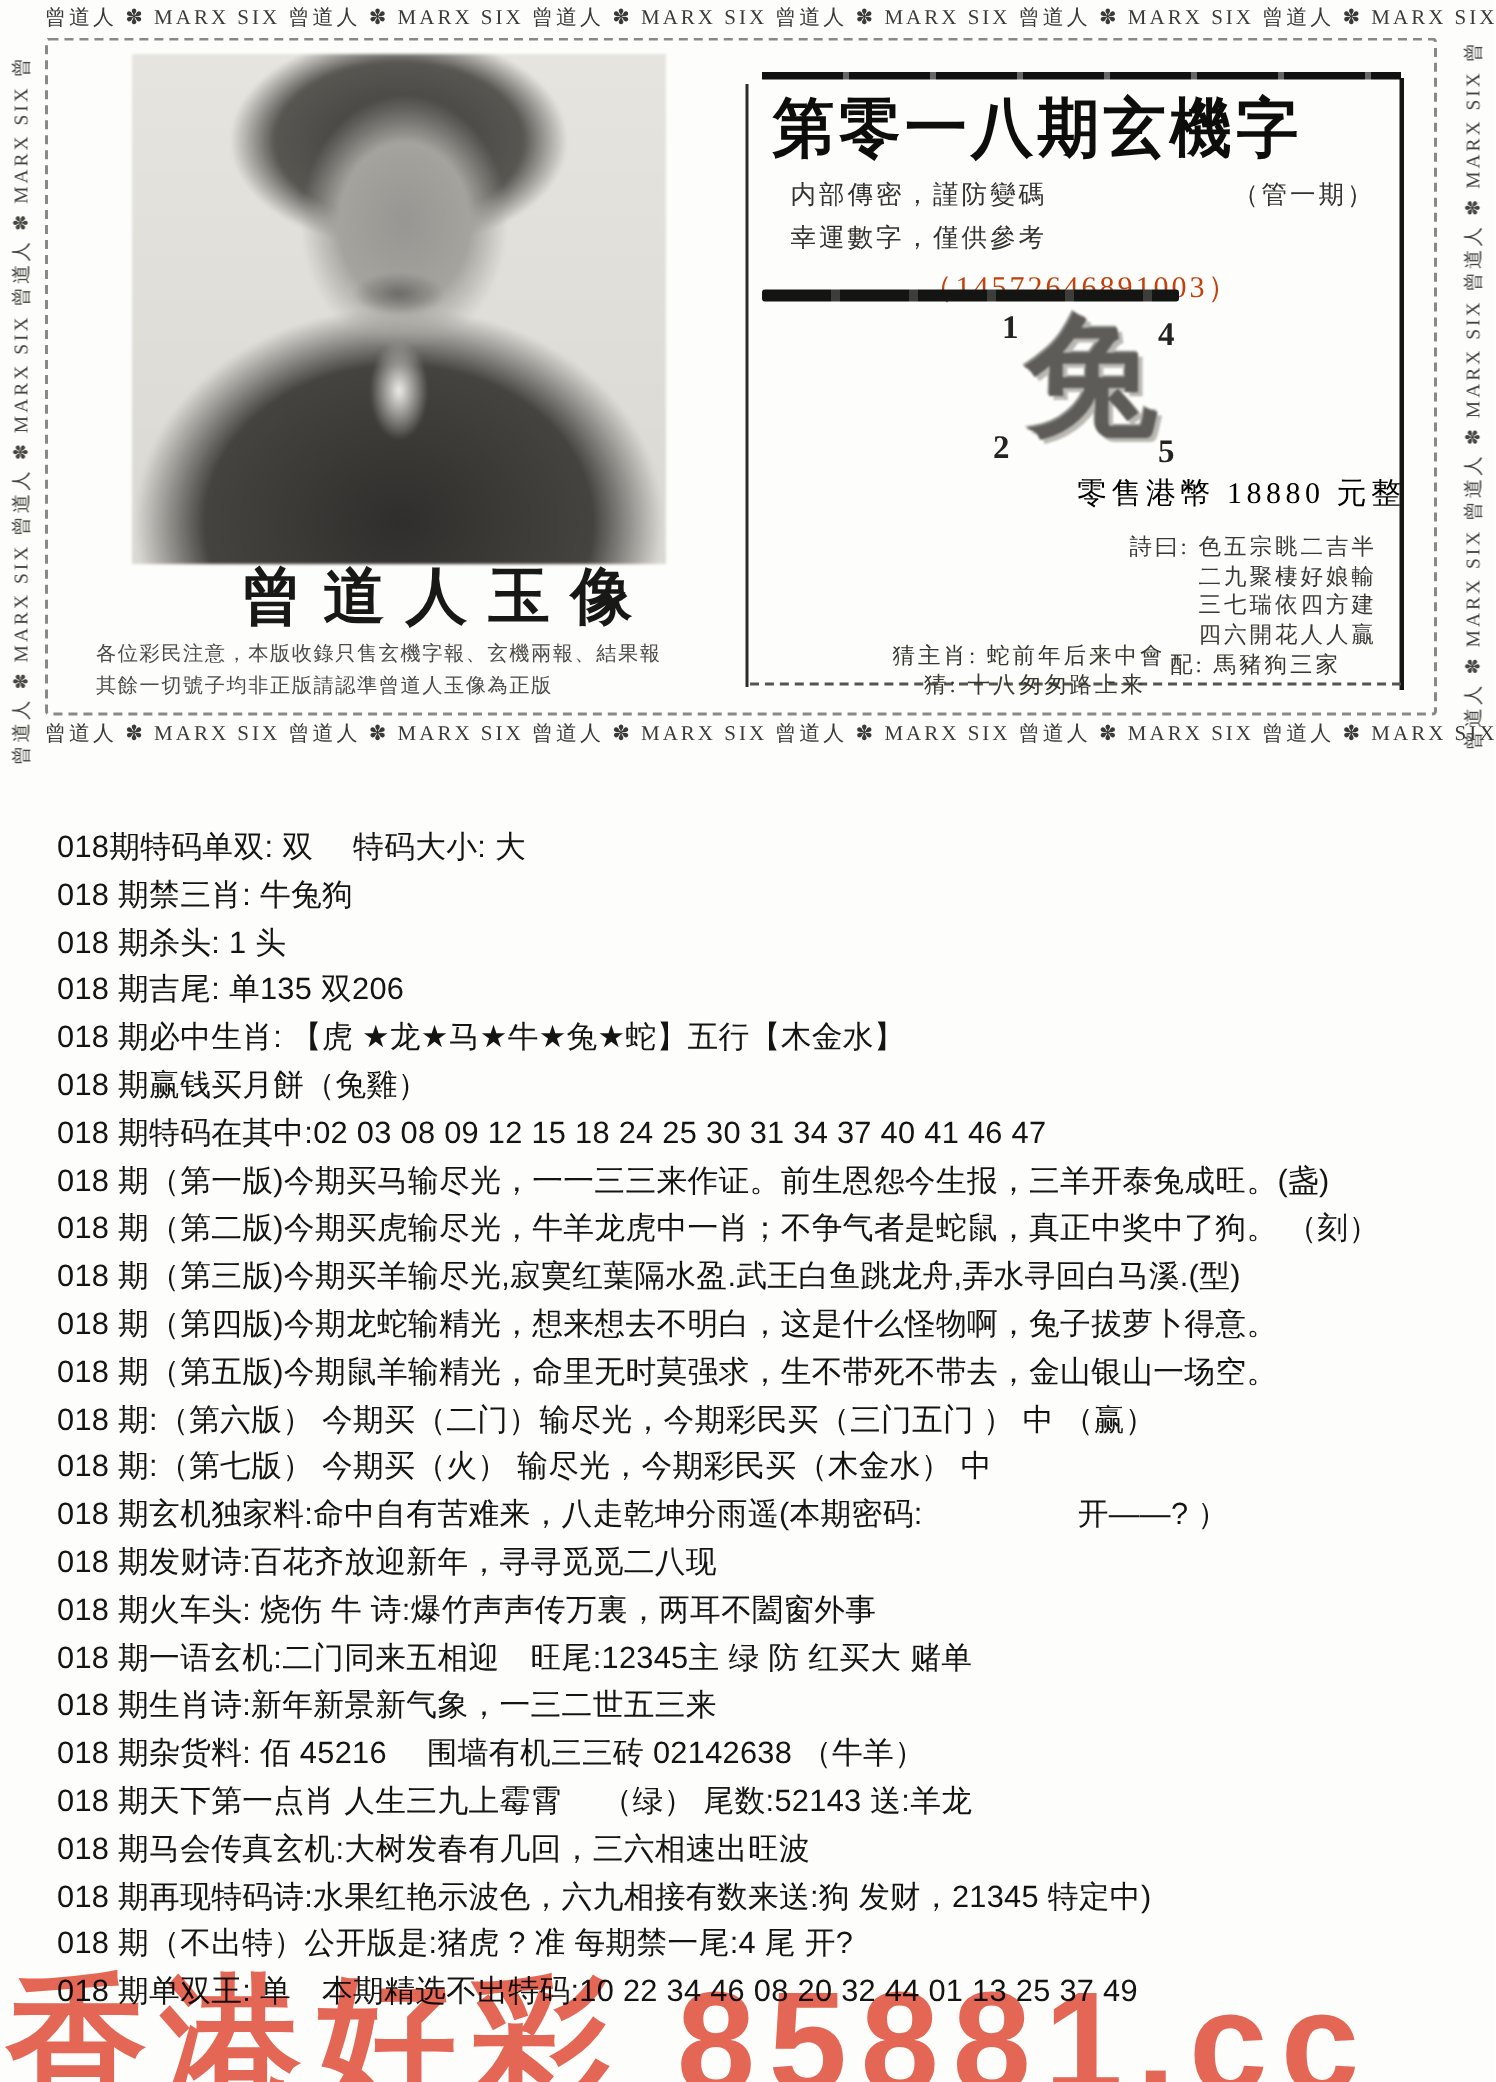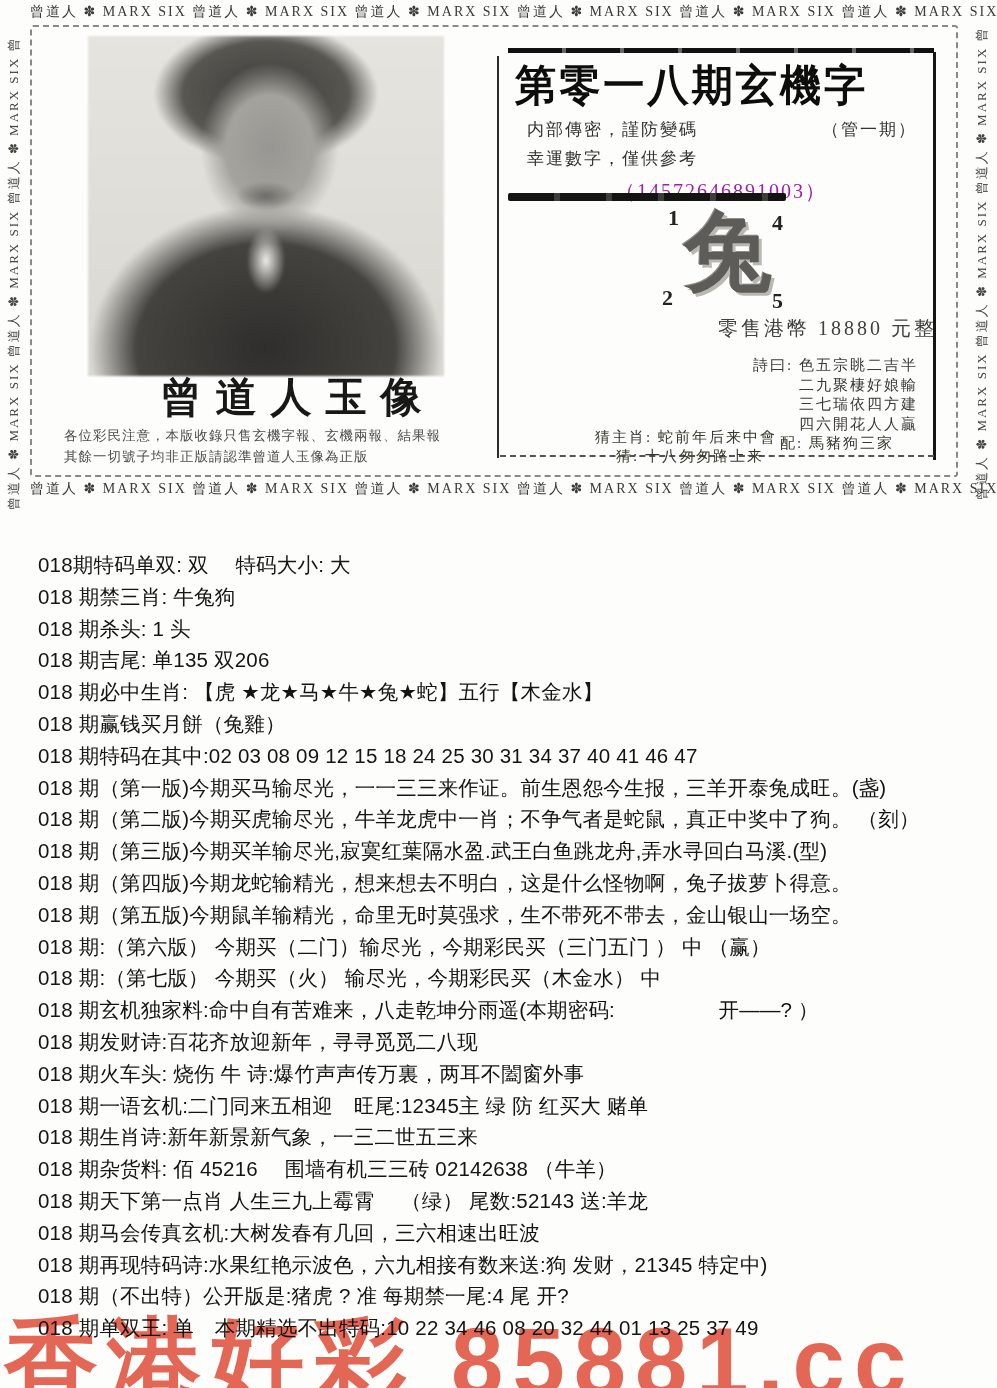--- a/index.html
+++ b/index.html
@@ -71,21 +71,21 @@
     justify-content:space-between;font-size:17px;color:#33322e;
     letter-spacing:2px;filter:blur(0.4px);
     font-family:Liberation Serif, serif;
   }
   .panel-info2{
     position:absolute;left:527px;top:147px;font-size:17px;color:#33322e;
     letter-spacing:2px;filter:blur(0.4px);
     font-family:"Liberation Serif","DejaVu Serif",serif;
   }
   .panel-code{
-    position:absolute;left:615px;top:178px;font-size:20px;color:#a21caf;
+    position:absolute;left:615px;top:178px;font-size:20px;color:#c2410c;
     letter-spacing:2px;filter:blur(0.35px);
     font-family:"Liberation Serif","DejaVu Serif",serif;
   }
   .smudge{
     position:absolute;left:508px;top:193px;width:278px;height:8px;
     background:repeating-linear-gradient(90deg,#141412 0 46px,#3d3d3a 46px 52px);
     border-radius:2px;filter:blur(0.5px);
   }
   .zodiac{
     position:absolute;left:663px;top:200px;width:130px;height:105px;
@@ -94,21 +94,21 @@
     color:#5d5c58;text-shadow:3px 3px 0 #b9b8b2,-1px -1px 0 #8e8d88;
     filter:blur(0.6px);
   }
   .corner-num{position:absolute;font-size:22px;font-weight:bold;color:#24231f;font-family:"Liberation Serif","DejaVu Serif",serif;}
   .cn-tl{left:668px;top:205px;}
   .cn-tr{left:772px;top:210px;}
   .cn-bl{left:662px;top:285px;}
   .cn-br{left:772px;top:288px;}
   .price{
     position:absolute;left:718px;top:315px;font-size:20px;letter-spacing:3px;
-    color:#404040;font-family:"Liberation Serif","DejaVu Serif",serif;
+    color:#000000;font-family:"Liberation Serif","DejaVu Serif",serif;
     filter:blur(0.3px);white-space:nowrap;
   }
   .poem{
     position:absolute;font-size:15px;line-height:19.5px;color:#3a3934;
     letter-spacing:2px;font-family:"Liberation Serif","DejaVu Serif",serif;
     filter:blur(0.45px);white-space:nowrap;
   }
   .poem-left{left:543px;top:352px;}
   .poem-right{left:753px;top:356px;}
   .poem .indent{padding-left:72px;}

